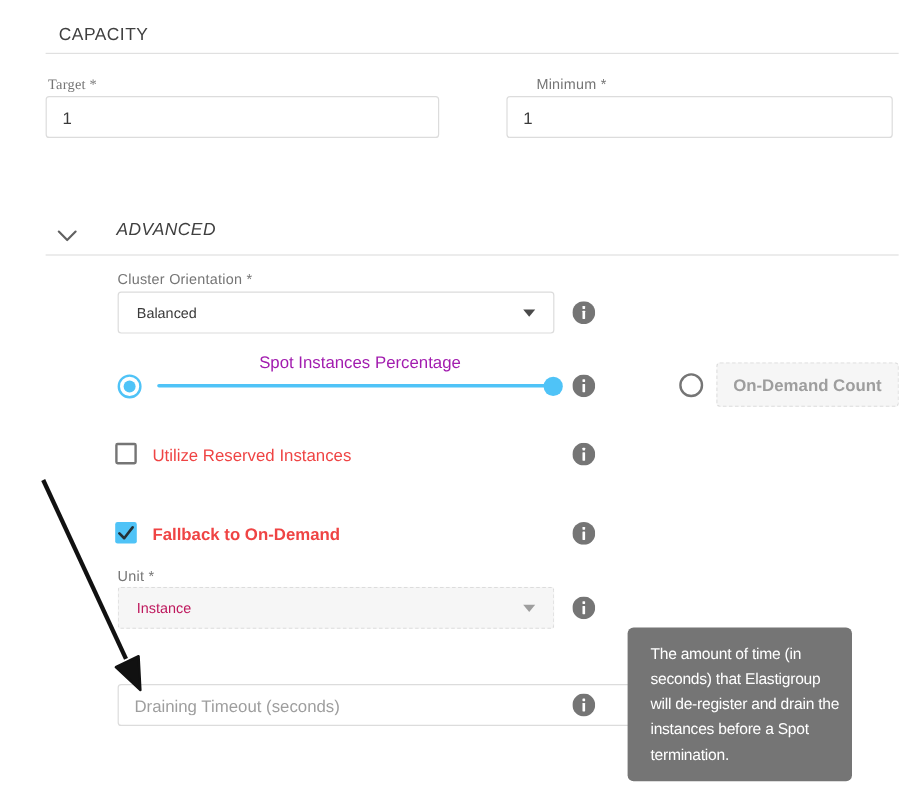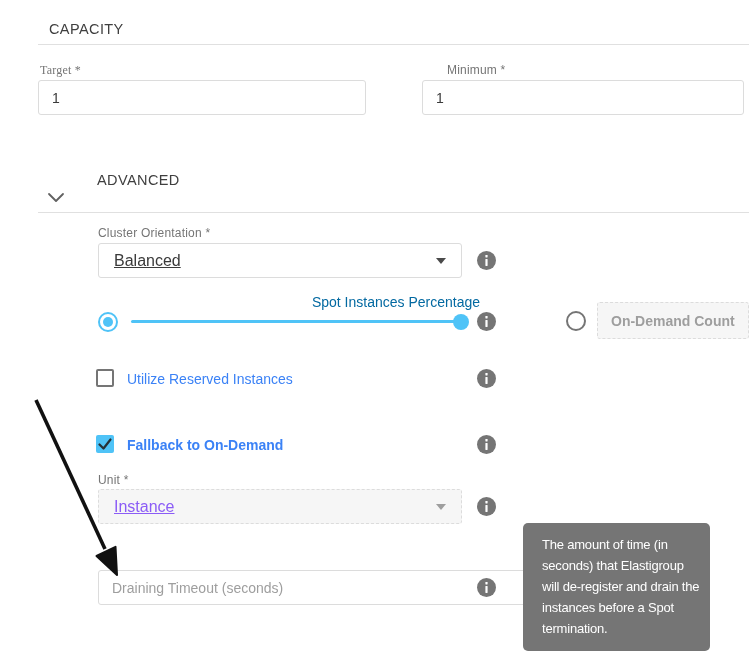--- a/index.html
+++ b/index.html
@@ -16,38 +16,38 @@
   .text-input {
     border:1px solid #dcdcdc; border-radius:3px; background:#fff;
     font-size:14px; color:#3a3a3a; padding:0 13px; outline:none;
     font-family:"Liberation Sans", sans-serif;
   }
   .text-input::placeholder { color:#9e9e9e; opacity:1; }
   .text-input.disabled-box { background:#f6f6f6; border:1px dashed #dcdcdc; color:#9e9e9e; }
   .select-box {
     border:1px solid #dcdcdc; border-radius:3px; background:#fff;
     display:flex; align-items:center; justify-content:space-between;
-    padding:0 15px; font-size:16px; color:#3a3a3a; cursor:pointer;text-decoration:underline;
+    padding:0 15px; font-size:12px; color:#3a3a3a; cursor:pointer;
   }
-  .select-box.disabled { background:#f6f6f6; border:1px dashed #dcdcdc; color:#8b5cf6; cursor:default;gap:20px; }
+  .select-box.disabled { background:#f6f6f6; border:1px dashed #dcdcdc; color:#be185d; cursor:default;gap:20px; }
   .caret { width:0; height:0; border-left:5px solid transparent; border-right:5px solid transparent; border-top:6px solid #4a4a4a; }
   .caret.gray { border-top-color:#9e9e9e; }
   .info-icon { width:19px; height:19px; display:block; cursor:pointer; }
   .checkbox { width:18px; height:18px; border-radius:2px; cursor:pointer; }
   .checkbox.unchecked { border:2px solid #757575; background:#fff; }
   .checkbox.checked { background:#4FC3F7; display:flex; align-items:center; justify-content:center; }
-  .check-label { font-size:14px; color:#3b82f6; }
+  .check-label { font-size:14px; color:#ef4444; }
   .radio { width:20px; height:20px; border-radius:50%; cursor:pointer; }
   .radio.off { border:2px solid #757575; background:#fff; }
   .radio.on { border:2px solid #4FC3F7; position:relative; background:#fff; }
   .radio.on::after {
     content:""; position:absolute; left:3px; top:3px;
     width:10px; height:10px; border-radius:50%; background:#4FC3F7;
   }
-  .slider-label { font-size:14px; color:#0369a1; text-align:right; }
+  .slider-label { font-size:14px; color:#a21caf; text-align:center; }
   .slider-track { height:3px; background:#4FC3F7; border-radius:2px; cursor:pointer; }
   .slider-thumb { width:16px; height:16px; border-radius:50%; background:#4FC3F7; cursor:pointer; }
   .tooltip {
     background:#757575; color:#ffffff; border-radius:5px;
     font-size:13px; line-height:21px; letter-spacing:-0.2px;
     padding:11px 8px 11px 19px; white-space:pre;
   }
 </style>
 </head>
 <body>
@@ -59,21 +59,21 @@
 <input class="abs text-input" style="left: 38px; top: 80px; width: 328px; height: 35px;" value="1">
 
 <div class="abs field-label" style="left:423px; top:63px;margin-left:24px;">Minimum *</div>
 <input class="abs text-input" style="left: 422px; top: 80px; width: 322px; height: 35px;" value="1">
 
 <span class="abs" style="left:47px; top:189px; width:18px; height:11px; cursor:pointer;">
   <svg width="18" height="11" viewBox="0 0 18 11">
     <polyline points="2,2 9,9 16,2" fill="none" stroke="#616161" stroke-width="1.8" stroke-linecap="round" stroke-linejoin="round"></polyline>
   </svg>
 </span>
-<div class="abs section-title" style="left:97px; top:172px;">ADVANCED</div>
+<div class="abs section-title" style="left:97px; top:184px;font-style:italic;">ADVANCED</div>
 <div class="abs divider" style="left:38px; top:212px; width:711px;"></div>
 
 <div class="abs field-label" style="left:98px; top:226px;">Cluster Orientation *</div>
 <div class="abs select-box" style="left:98px; top:243px; width:364px; height:35px;">
   <span>Balanced</span>
   <span class="caret"></span>
 </div>
 <span class="abs info-icon" style="left:477px; top:251px;">
   <svg width="19" height="19" viewBox="0 0 19 19">
       <circle cx="9.5" cy="9.5" r="9.5" fill="#757575"></circle>

